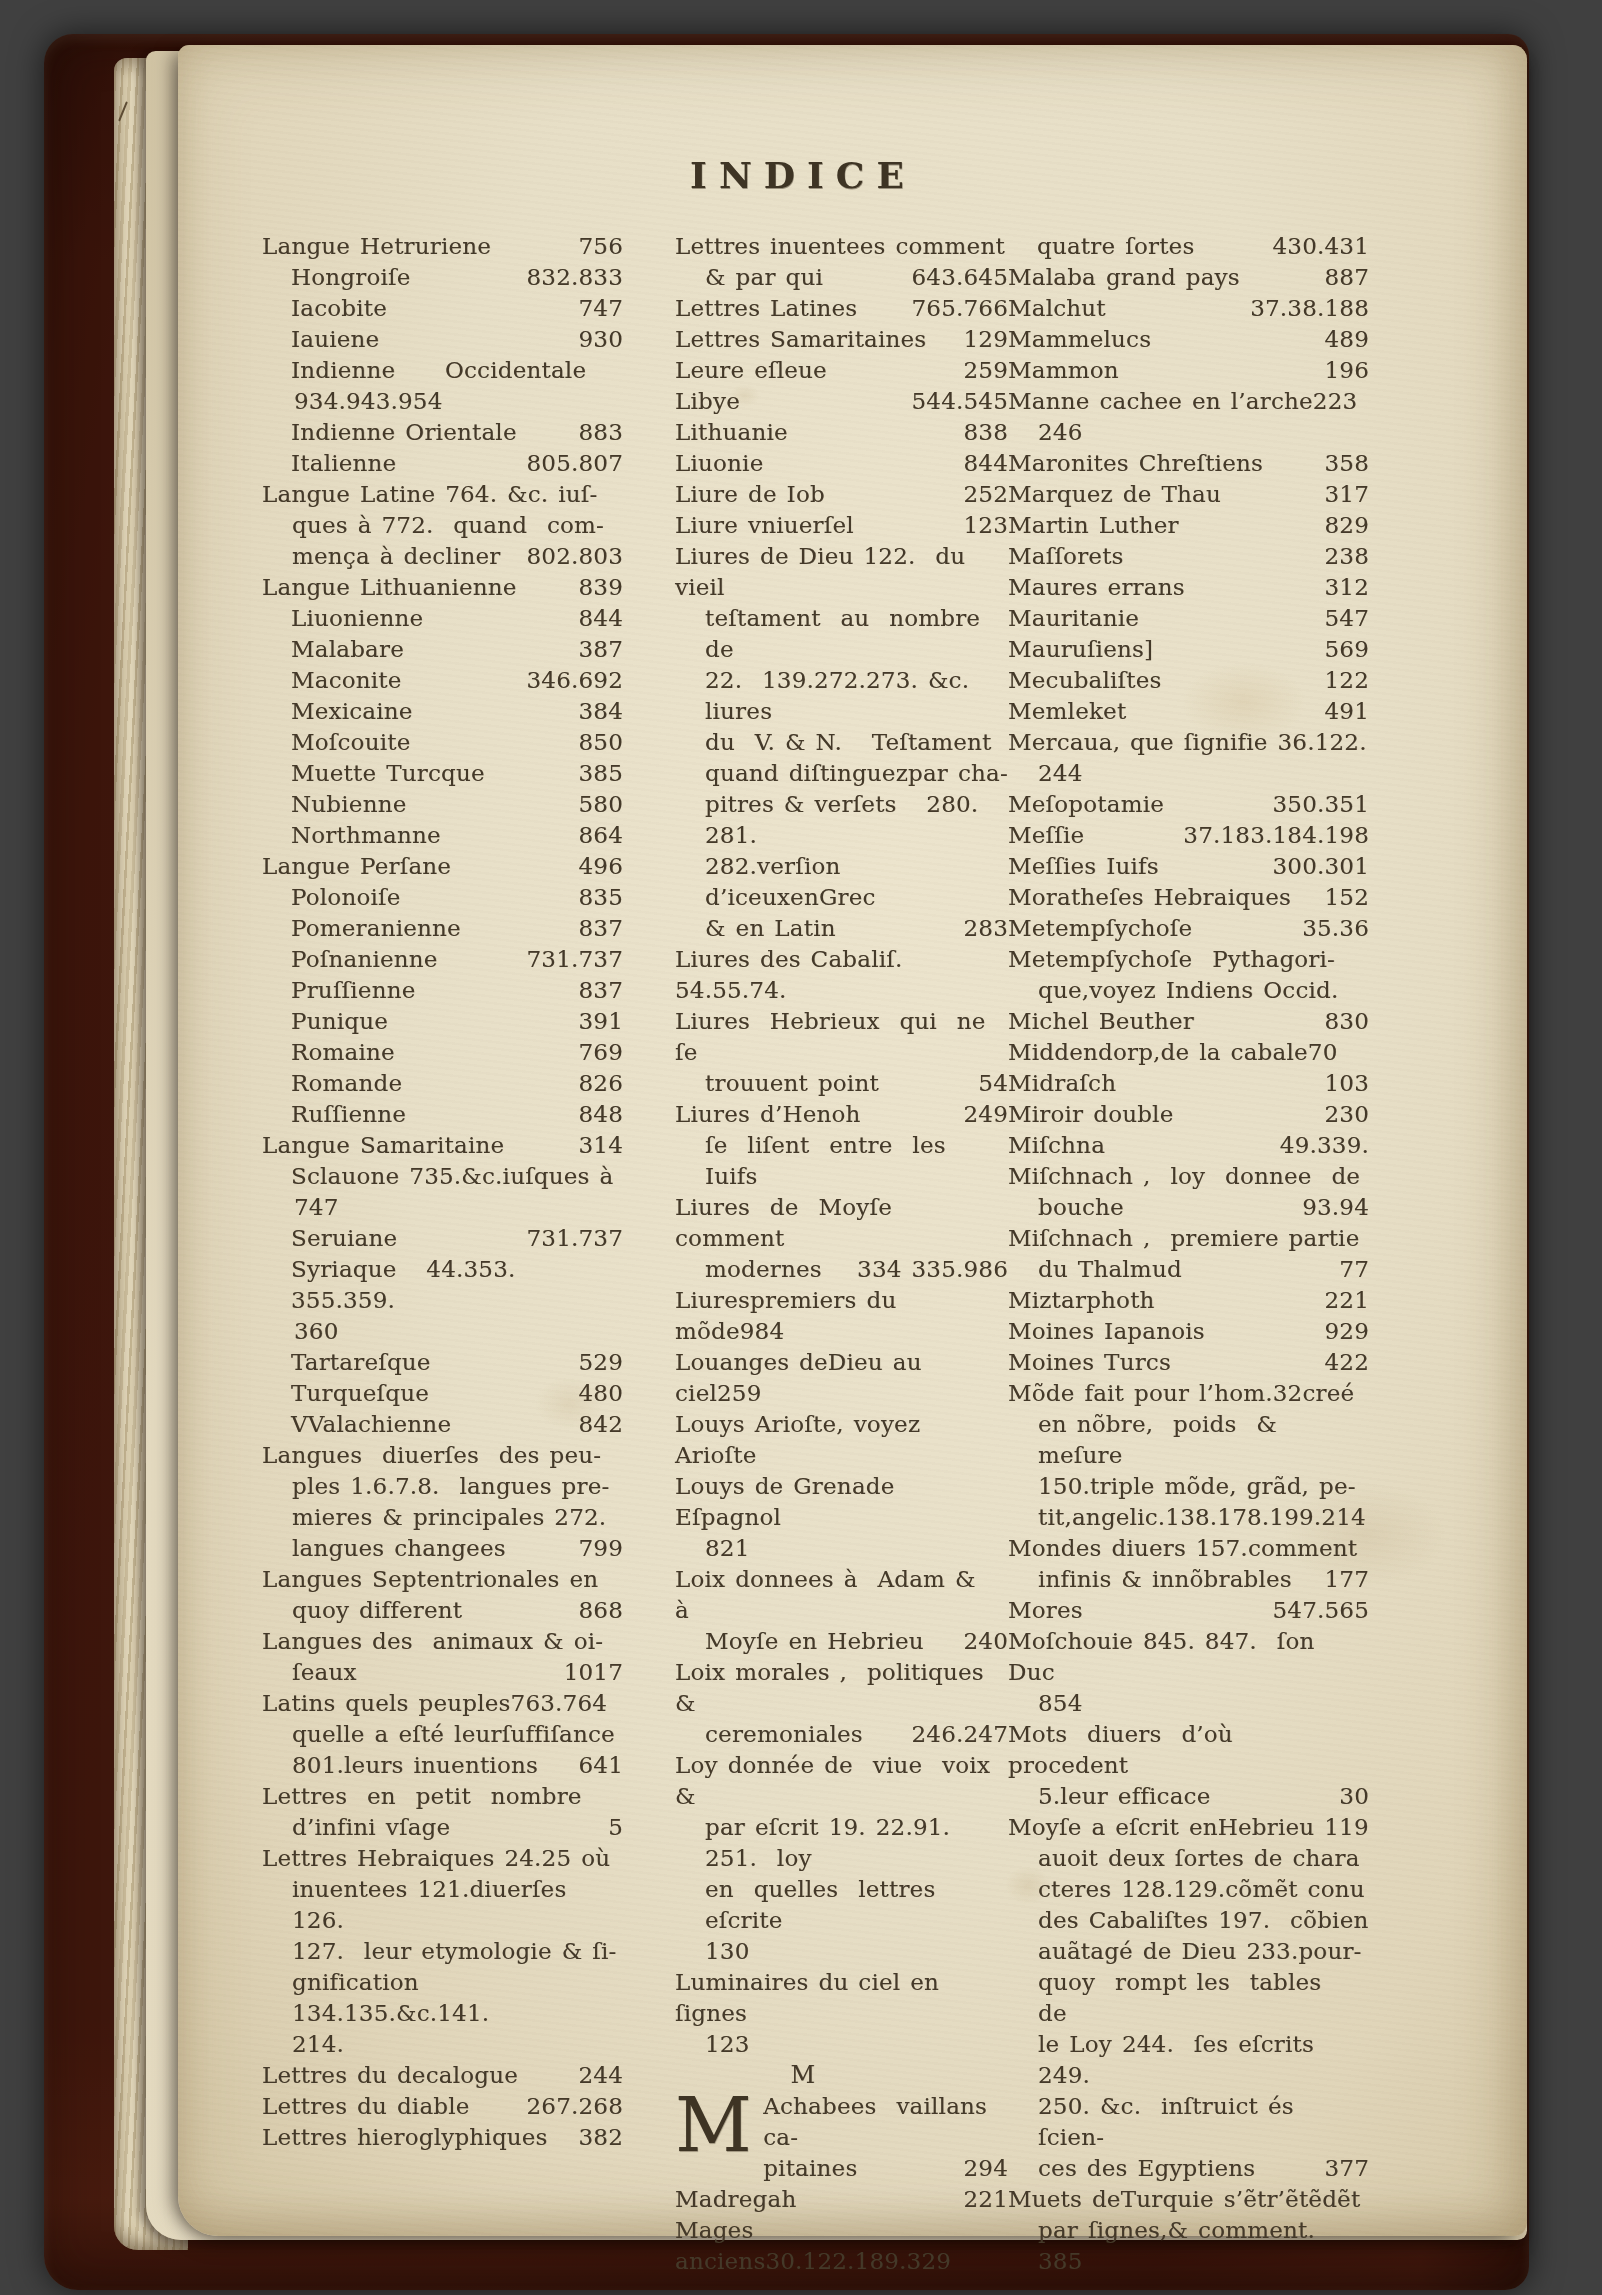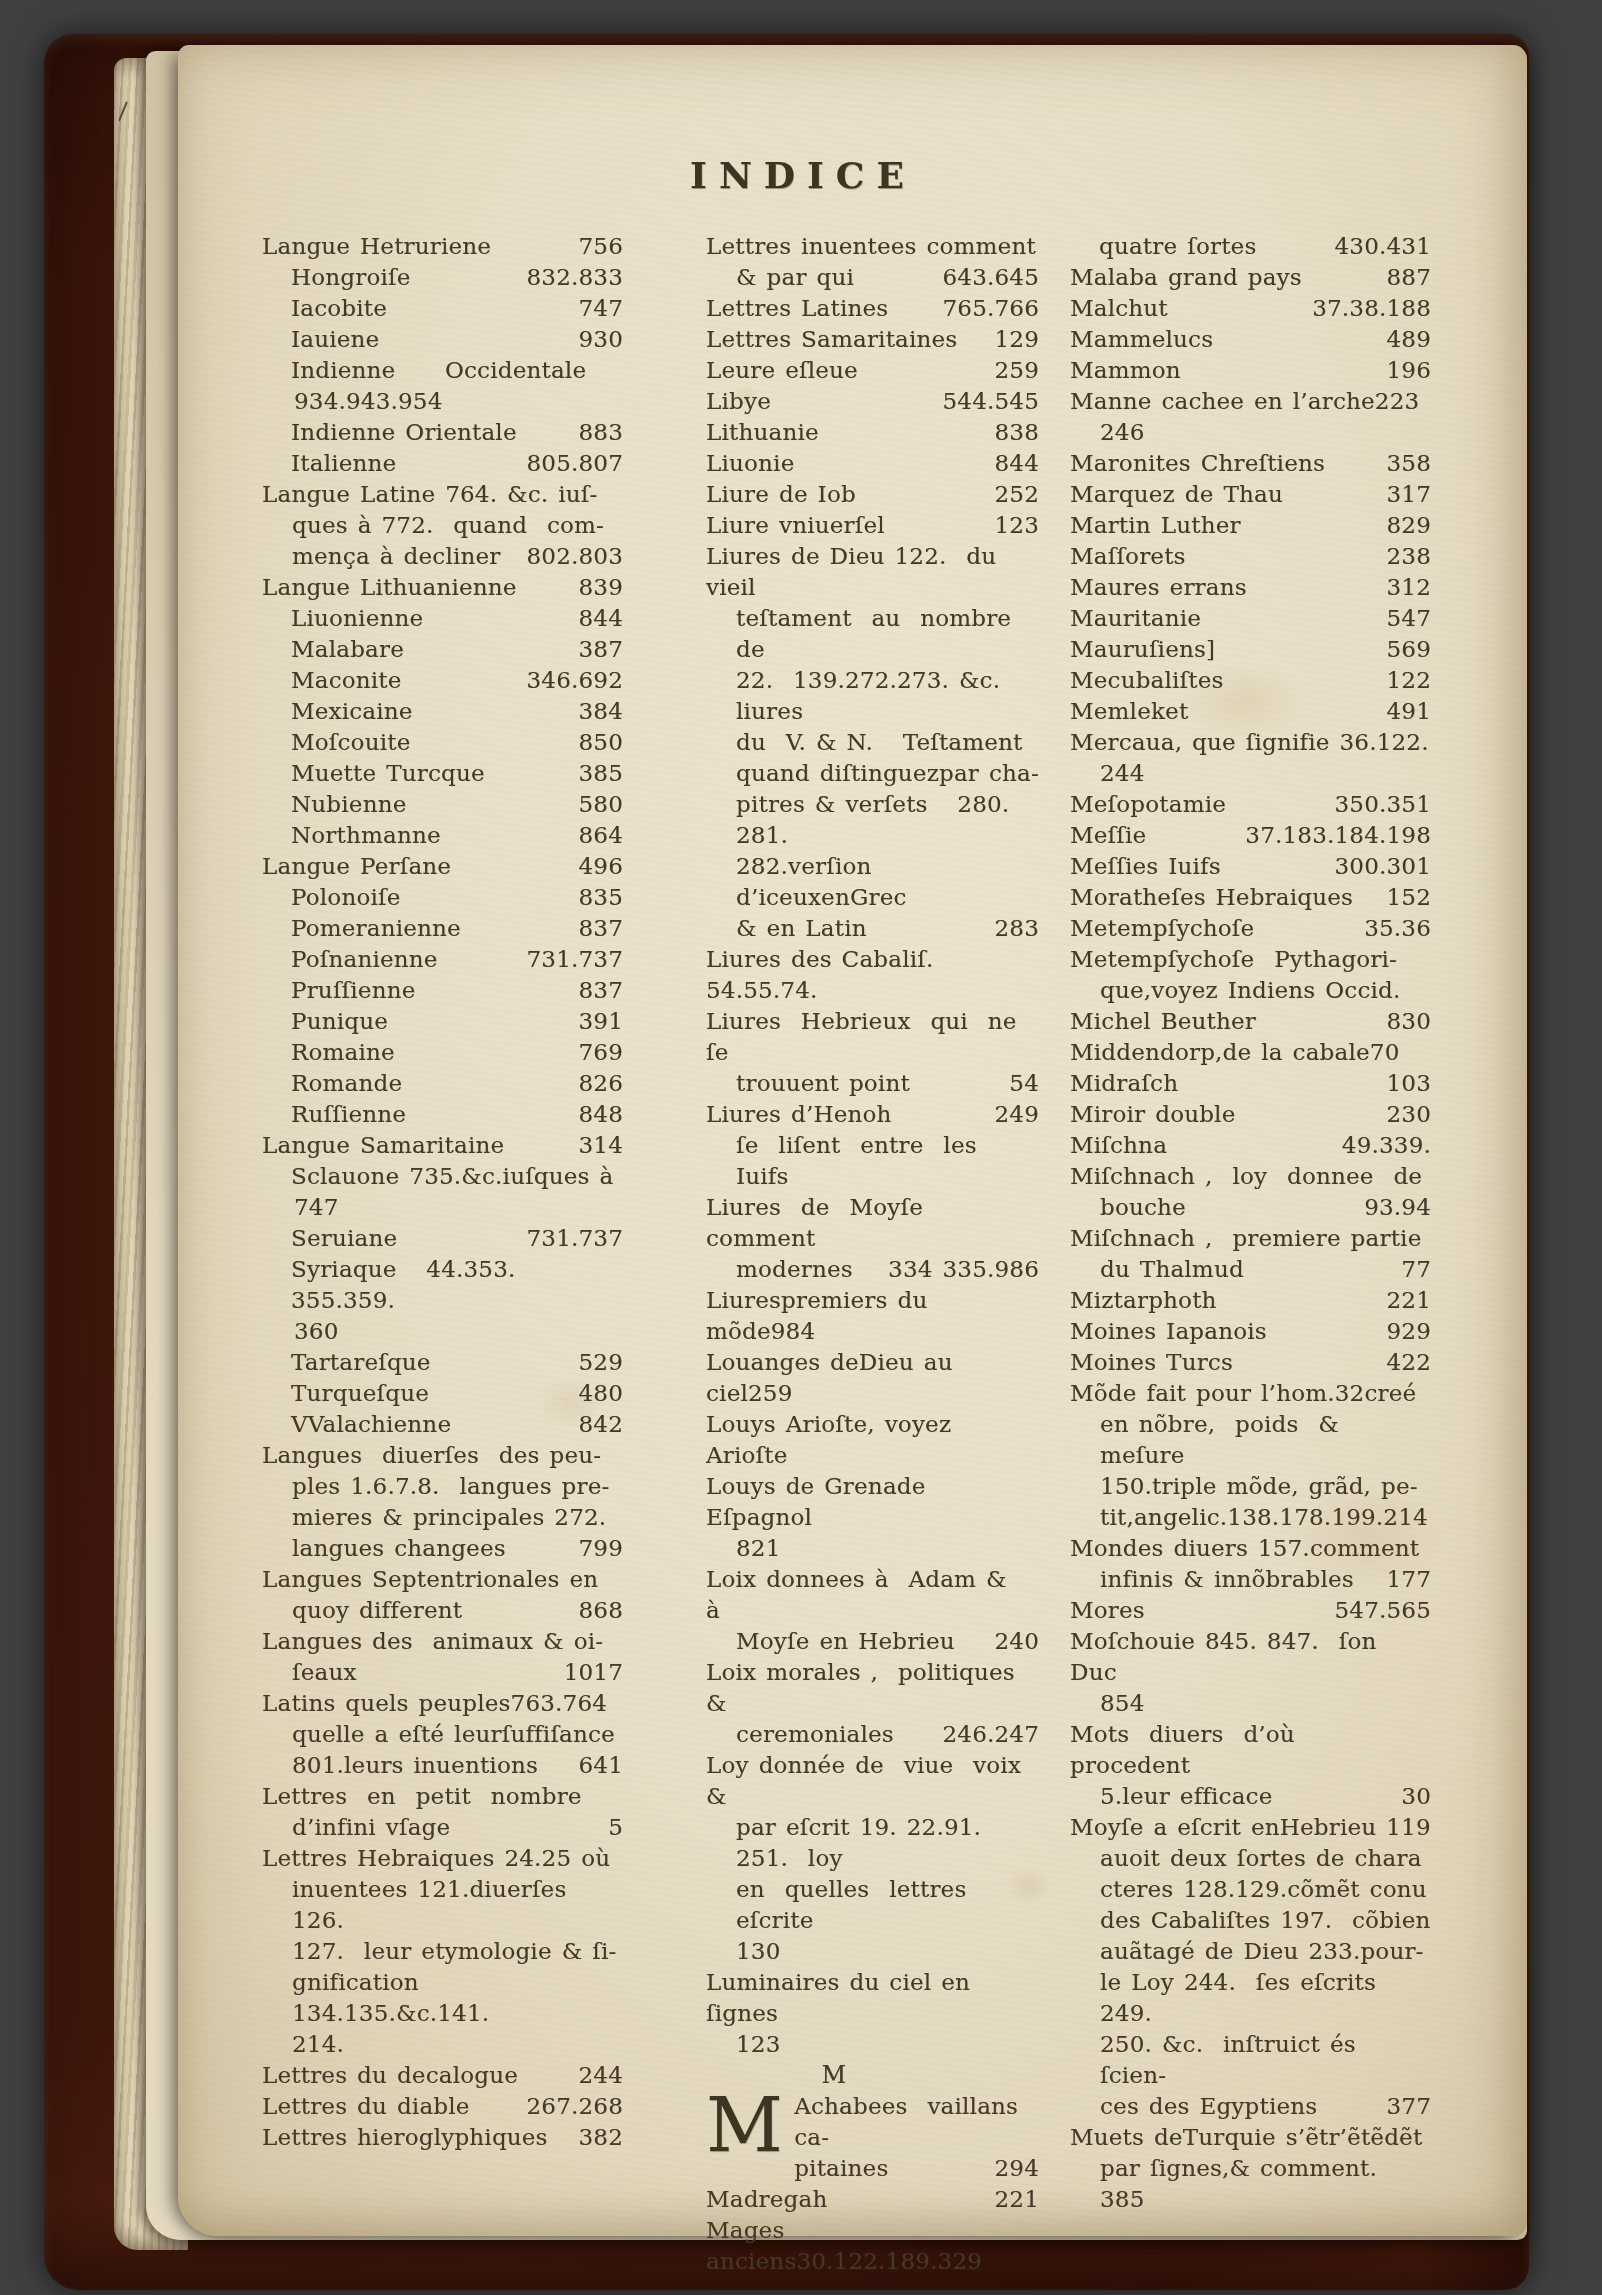--- a/index.html
+++ b/index.html
@@ -37,21 +37,21 @@
          radial-gradient(21px 16px at 42% 16%, rgba(150,118,62,.10), transparent 70%),
          repeating-linear-gradient(7deg, rgba(118,96,56,.018) 0 2.4px, transparent 2.4px 6.4px);}
   .ink-mark{position:absolute;left:122px;top:101px;width:2.4px;height:21px;background:#5d4c34;
         transform:rotate(22deg);border-radius:1.6px;}
   
   .title{position:absolute;left:465px;top:109px;width:320px;text-align:center;
          font-size:36px;font-weight:700;letter-spacing:12px;color:#3e3424;
          text-shadow:0.5px 0.5px 0.6px rgba(62,52,36,.45);}
   .cols{position:absolute;left:84px;top:186px;display:flex;color:#443929;
         font-size:23px;line-height:31px;letter-spacing:0.2px;word-spacing:2.4px;
-        text-shadow:0.3px 0.3px 0.6px rgba(68,57,40,.35);gap:31px;}
+        text-shadow:0.3px 0.3px 0.6px rgba(68,57,40,.35);}
   .col{flex:none;}
   .c1{width:361px;margin-right:52px;}
   .c2{width:333px;}
   .c3{width:361px;}
   .line{white-space:pre-wrap;}
   .line.withpg{display:flex;justify-content:space-between;}
   .line.withpg .t{flex:1 1 auto;}
   .line.withpg .pg{flex:none;padding-left:6.4px;}
   .entry.main .cont{margin-left:30px;}
   .entry.sub .first{margin-left:29px;}
@@ -438,20 +438,21 @@
           <div class="entry main">
             <div class="line first">Mots  diuers  d’où  procedent</div>
             <div class="line cont withpg"><span class="t">5.leur efficace</span><span class="pg">30</span></div>
           </div>
           <div class="entry main">
             <div class="line first">Moyſe a eſcrit enHebrieu 119</div>
             <div class="line cont">auoit deux ſortes de chara</div>
             <div class="line cont">cteres 128.129.cõmẽt conu</div>
             <div class="line cont">des Cabaliſtes 197.  cõbien</div>
             <div class="line cont">auãtagé de Dieu 233.pour-</div>
+            <div class="line cont">quoy  rompt les  tables  de</div>
             <div class="line cont">le Loy 244.  ſes eſcrits 249.</div>
             <div class="line cont">250. &amp;c.  inſtruict és ſcien-</div>
             <div class="line cont withpg"><span class="t">ces des Egyptiens</span><span class="pg">377</span></div>
           </div>
           <div class="entry main">
             <div class="line first">Muets deTurquie s’ẽtr’ẽtẽdẽt</div>
             <div class="line cont">par ſignes,&amp; comment. 385</div>
           </div>
         </div>
     </div>

